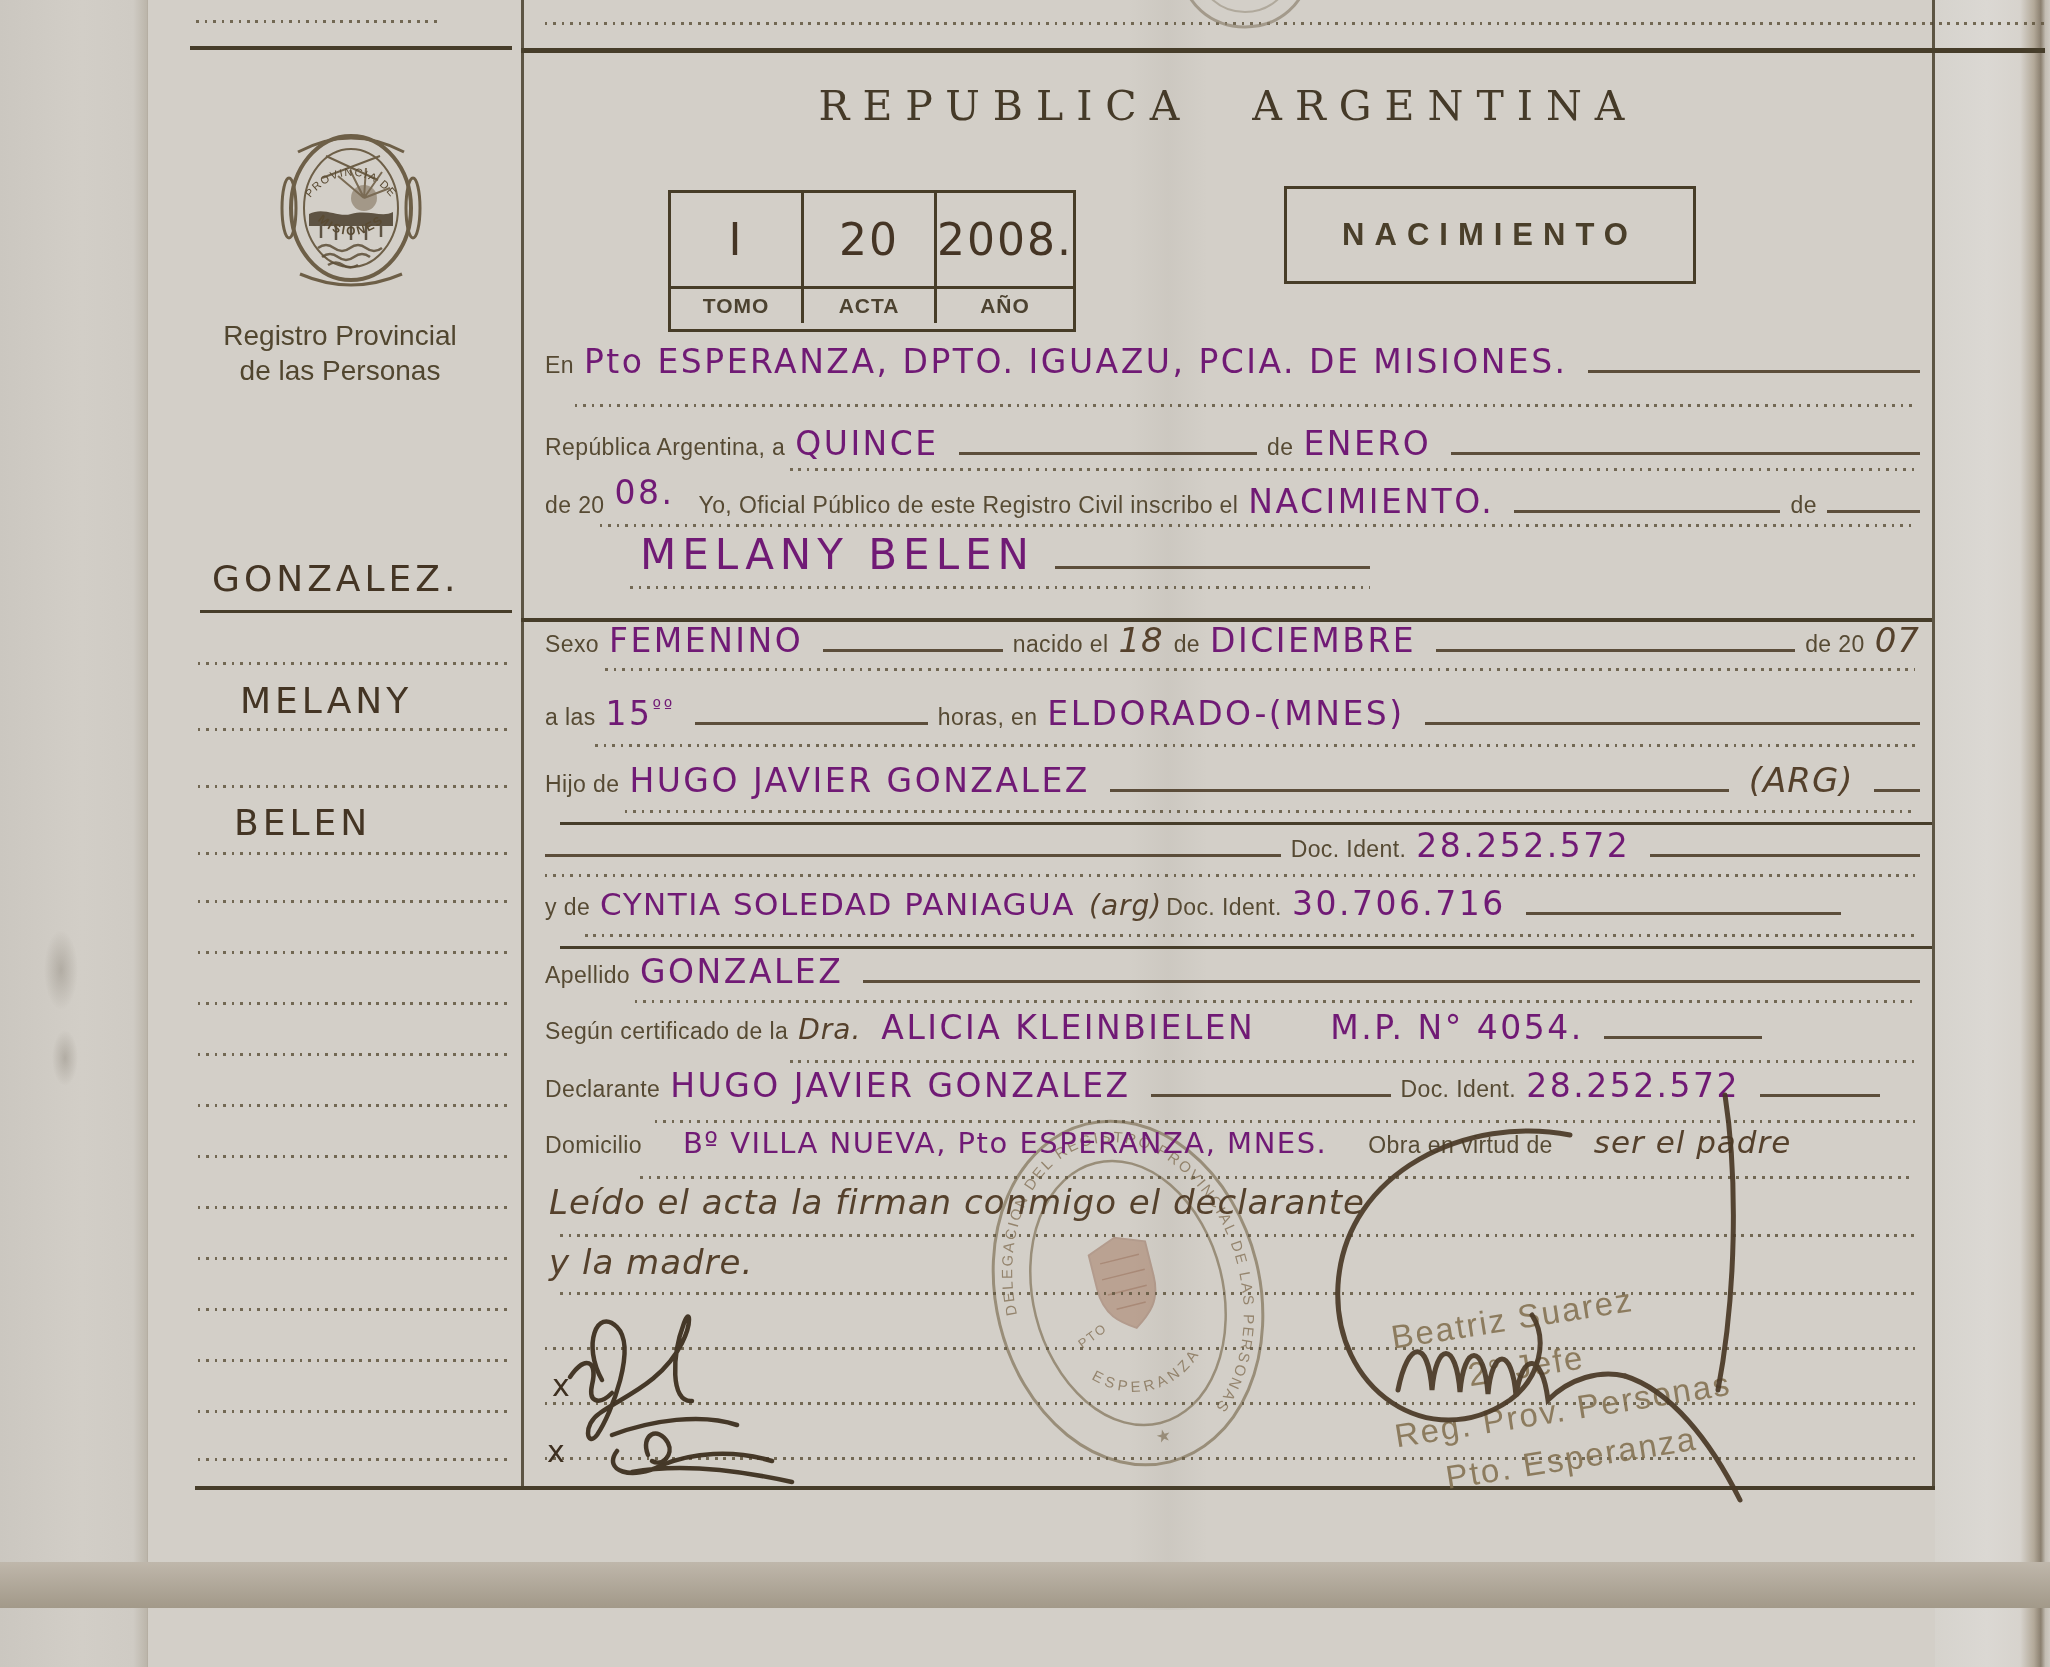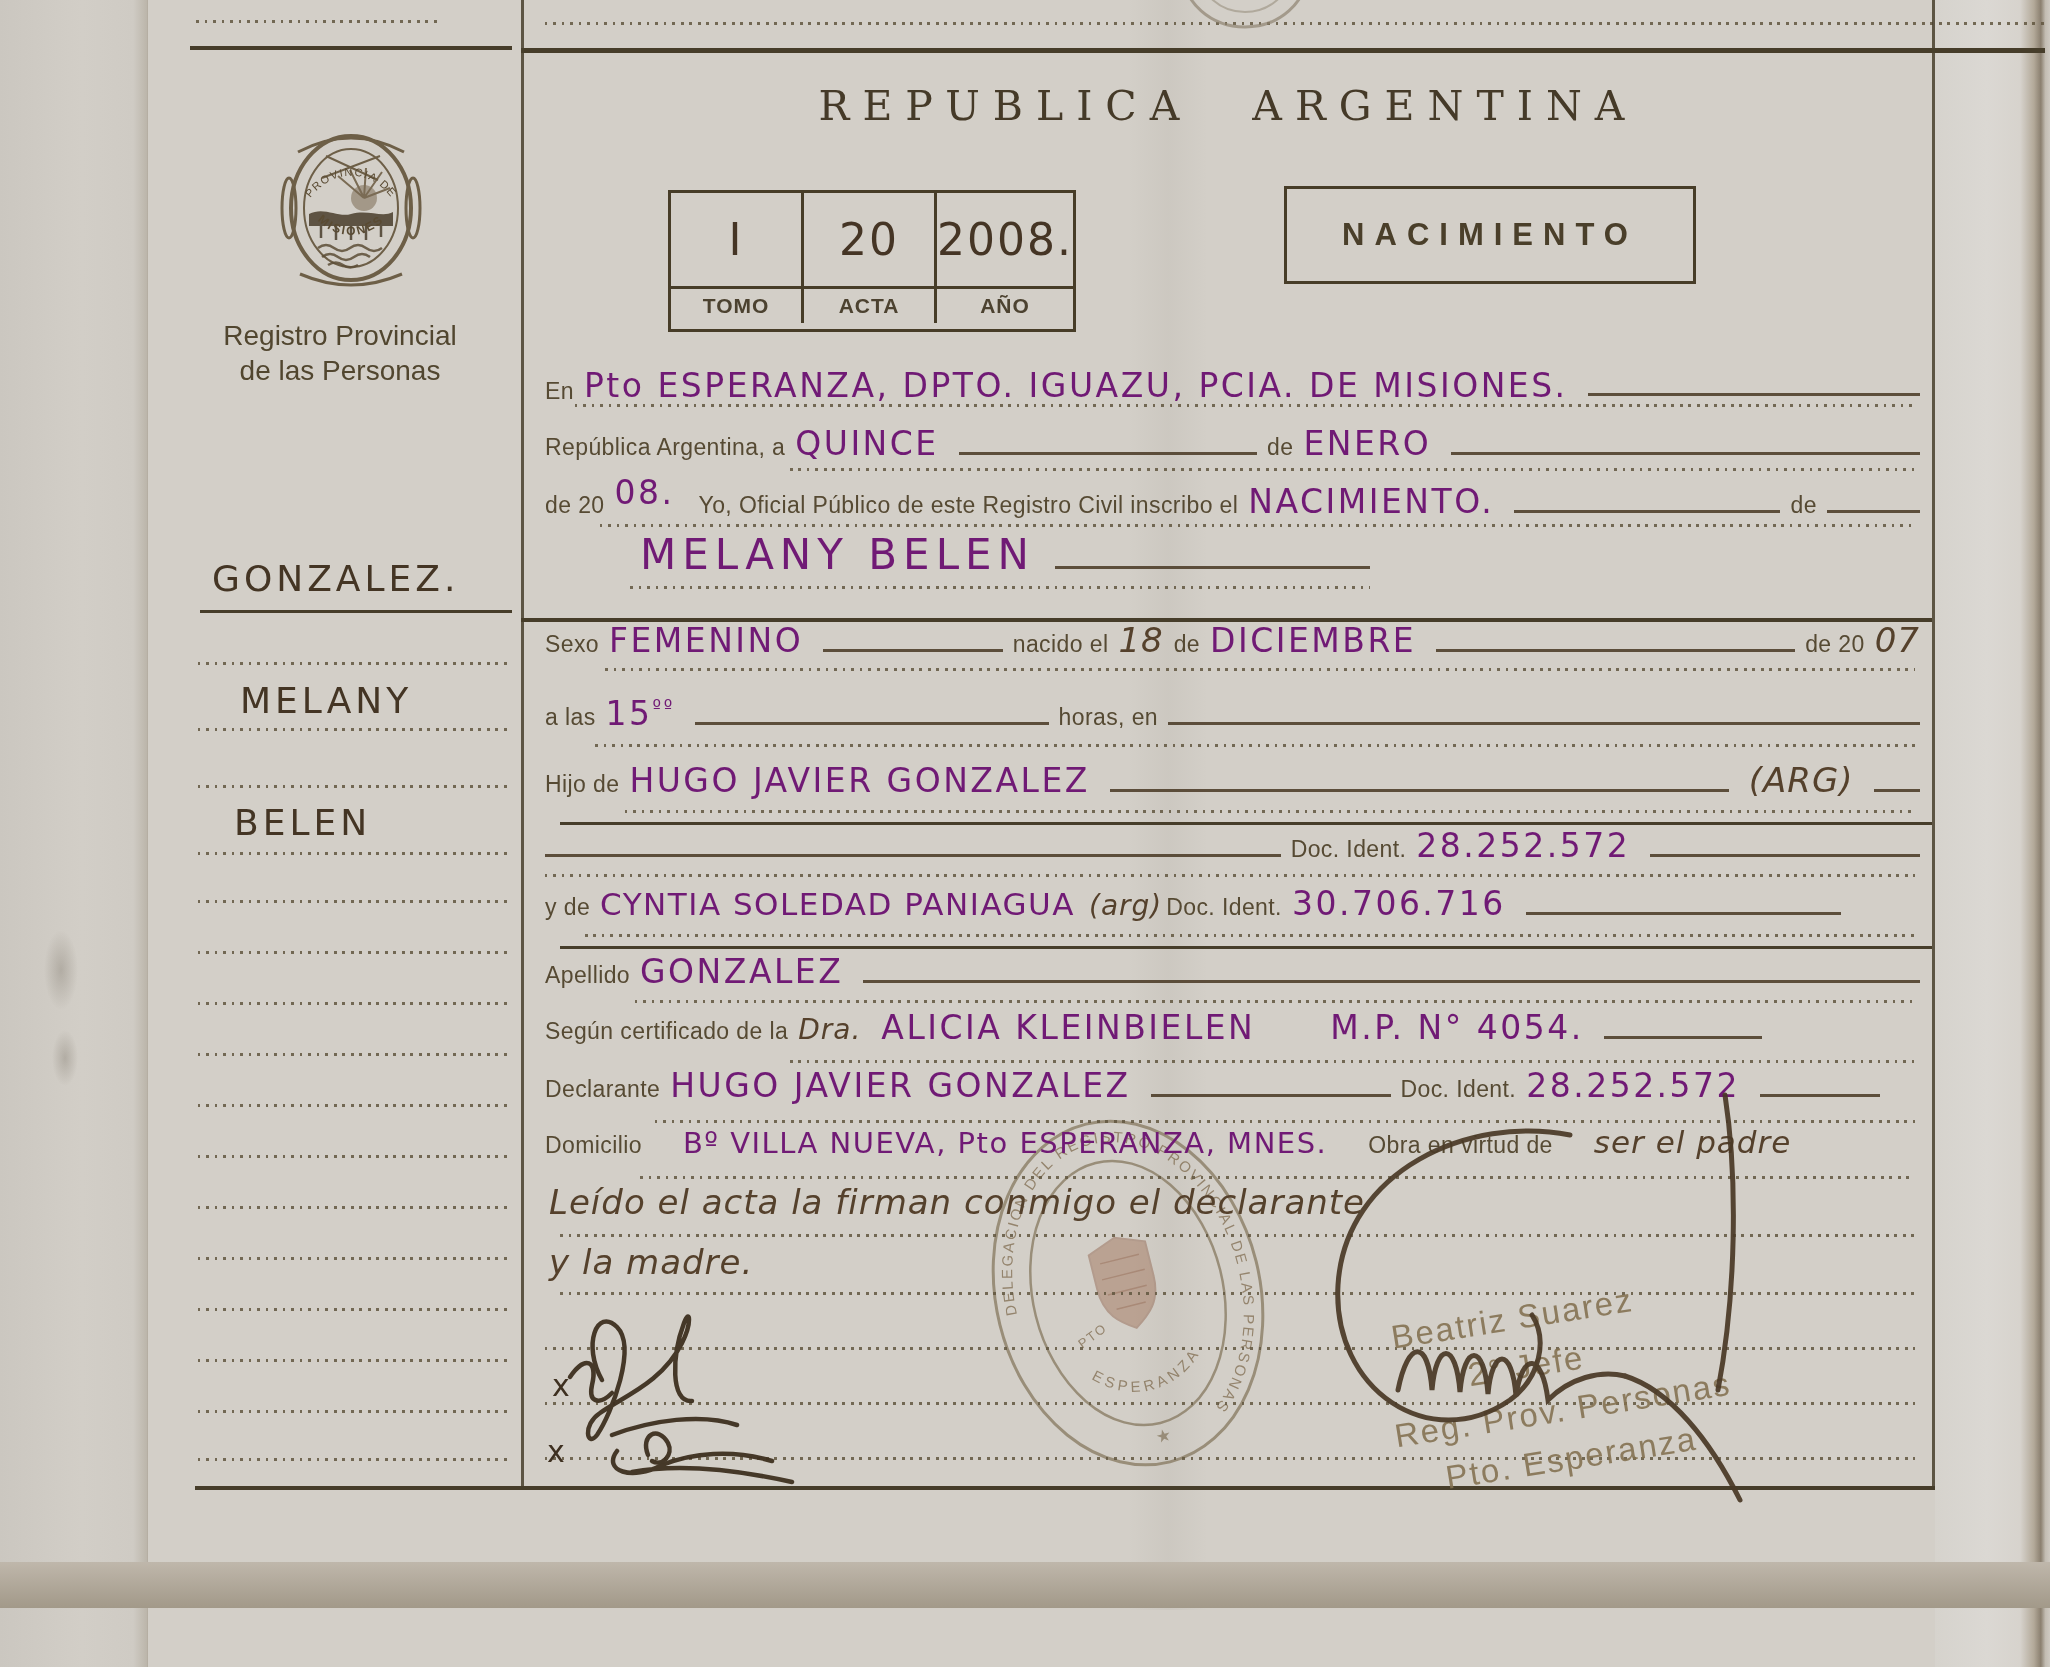--- a/index.html
+++ b/index.html
@@ -176,21 +176,21 @@
       <path d="M170 158 l29 11 v35 c0 27 -14 37 -29 47 c-15 -10 -29 -20 -29 -47 v-35 Z" fill="#9c6b4f" opacity=".55" stroke="#8a5a42" stroke-width="2"></path>
       <path d="M150 180 h40 M148 196 h44 M150 212 h40 M155 228 h30" stroke="#8a5a42" stroke-width="1.5" opacity=".5"></path>
       <text x="112" y="258" font-family="Liberation Sans" font-size="13" letter-spacing="2" fill="#857257" transform="rotate(-22 112 258)">PTO</text>
       <text font-family="Liberation Sans" font-size="15" letter-spacing="4" fill="#857257">
         <textPath href="#cityPath" startOffset="50%" text-anchor="middle">ESPERANZA</textPath>
       </text>
       <text x="170" y="368" text-anchor="middle" font-size="17" fill="#8b7e66">★</text>
     </g>
   </svg>
 
-  <div class="row" style="top:366px;align-items:flex-end;">
+  <div class="row" style="top:342px;">
     <span class="lbl">En</span>
     <span class="hw">Pto ESPERANZA, DPTO. IGUAZU, PCIA. DE MISIONES.</span>
     <span class="dash" style="flex:1.2"></span>
   </div>
   <div class="abs dotted" style="left:575px;top:404px;width:1340px;"></div>
 
   <div class="row" style="top:424px;">
     <span class="lbl">República Argentina, a</span>
     <span class="hw">QUINCE</span>
     <span class="dash" style="flex:1.4"></span>
@@ -232,20 +232,21 @@
     <span class="lbl">de 20</span>
     <span class="hw hwc">07</span>
   </div>
   <div class="abs dotted" style="left:605px;top:668px;width:1310px;"></div>
 
   <div class="row" style="top:694px;">
     <span class="lbl">a las</span>
     <span class="hw"><span>15</span><sup class="sup">ºº</sup></span>
     <span class="dash" style="flex:.8"></span>
     <span class="lbl">horas, en</span>
+    <span class="hw">ELDORADO-(MNES)</span>
     <span class="dash" style="flex:1.7"></span>
   </div>
   <div class="abs dotted" style="left:595px;top:744px;width:1320px;"></div>
 
   <div class="row" style="top:760px;">
     <span class="lbl">Hijo de</span>
     <span class="hw">HUGO JAVIER GONZALEZ</span>
     <span class="dash" style="flex:1.6"></span>
     <span class="hwc">(ARG)</span>
     <span class="dash" style="flex:.12"></span>

